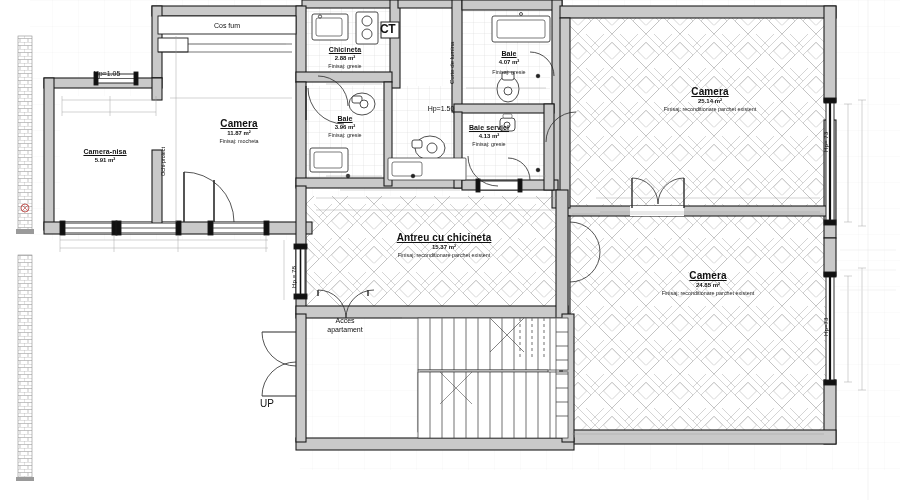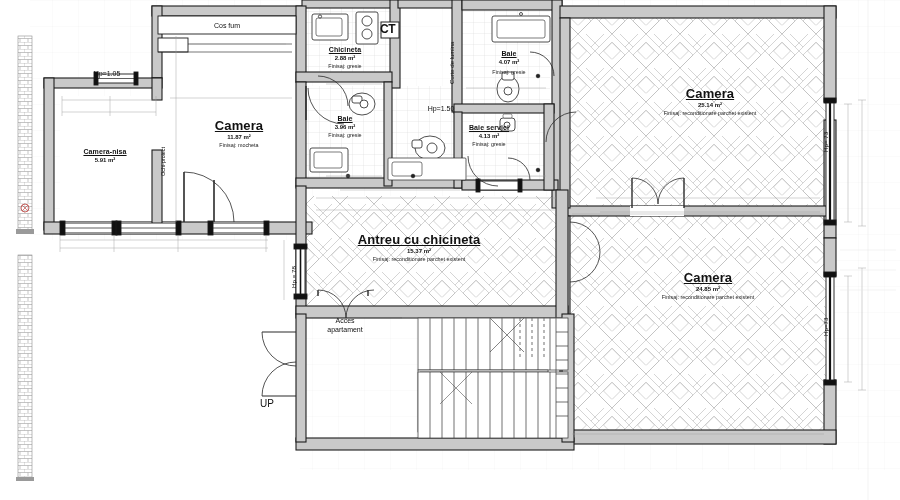--- a/index.html
+++ b/index.html
@@ -2,21 +2,21 @@
 <html><head>
 <meta charset="utf-8">
 <style>
   html,body{margin:0;padding:0;background:#fff;}
   body{width:900px;height:500px;overflow:hidden;
        font-family:"Liberation Sans","DejaVu Sans",sans-serif;}
   #plan{position:relative;width:900px;height:500px;background:#ffffff;}
   svg.layer{position:absolute;left:0;top:0;width:900px;height:500px;}
   .lbl{position:absolute;text-align:center;color:#111;line-height:1.18;
        white-space:nowrap;pointer-events:none;}
-  .lbl .nm{font-weight:bold;font-size:13px;text-decoration:underline;display:block;letter-spacing:.1px;}
+  .lbl .nm{font-weight:bold;font-size:10px;text-decoration:underline;display:block;letter-spacing:.1px;}
   .lbl .ar{font-weight:bold;font-size:6px;display:block;margin-top:.5px;}
   .lbl .fn{font-size:5.4px;display:block;margin-top:1px;color:#222;font-weight:normal;}
   .lbl.small .nm{font-size:7px;}
   .plain{position:absolute;font-size:6.4px;color:#111;white-space:nowrap;}
   .vert{position:absolute;font-size:6px;color:#111;white-space:nowrap;
         transform-origin:0 0;}
   .ctlab{position:absolute;font-size:12px;font-weight:bold;color:#111;letter-spacing:-.3px;}
   .upl{position:absolute;font-size:10px;color:#111;}
   .acc{position:absolute;font-size:7px;color:#111;text-align:center;line-height:1.25;}
 </style>
@@ -415,21 +415,21 @@
     <span class="ar">4.07 m²</span>
     <span class="fn" style="margin-top:3px;">Finisaj: gresie</span>
   </div>
 
   <div class="lbl small" style="left:489px;top:124px;transform:translateX(-50%);">
     <span class="nm">Baie servici</span>
     <span class="ar">4.13 m²</span>
     <span class="fn">Finisaj: gresie</span>
   </div>
 
-  <div class="lbl" style="left:419px;top:232px;transform:translateX(-50%);">
+  <div class="lbl" style="left:444px;top:232px;transform:translateX(-50%);">
     <span class="nm">Antreu cu chicineta</span>
     <span class="ar">15.37 m²</span>
     <span class="fn" style="white-space:pre-line;">Finisaj: reconditionare parchet existent</span>
   </div>
 
   <div class="lbl" style="left:710px;top:86px;transform:translateX(-50%);">
     <span class="nm">Camera</span>
     <span class="ar">25.14 m²</span>
     <span class="fn" style="white-space:pre-line;">Finisaj: reconditionare parchet existent</span>
   </div>

